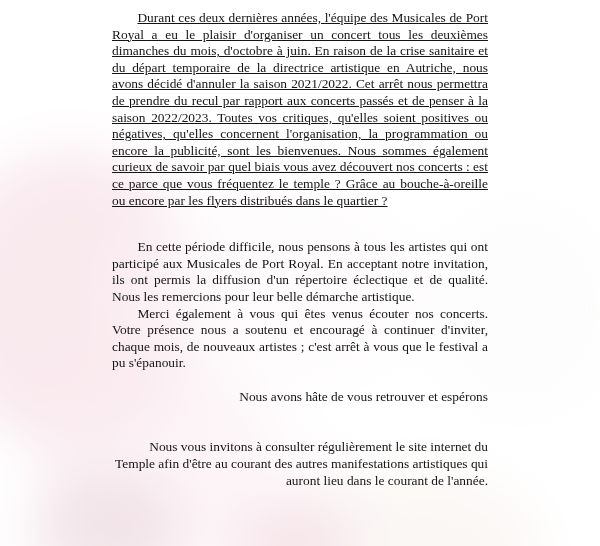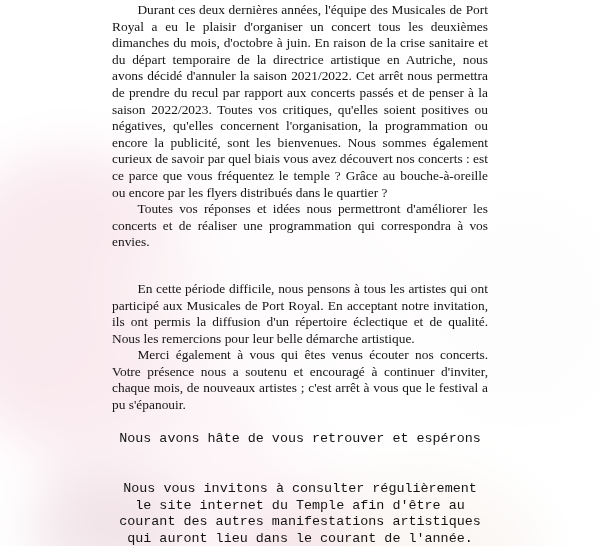--- a/index.html
+++ b/index.html
@@ -55,25 +55,24 @@
   }
 
   .para {
     margin: 0;
     font-size: 13.4px;
     line-height: 16.6px;
     text-align: justify;
     text-indent: 1.9em;
     color: #141414;
   }
-  .para.first { padding-top: 2px; }
+  .para.first { padding-top: 10px; text-decoration: underline; }
   .para.center {
-    text-align: center;
+    text-align: right;
     text-indent: 0;
-    font-family: Liberation Mono, monospace;
   }
   .gap-lg { height: 30px; }
   .gap-md { height: 17px; }
 </style>
 </head>
 <body>
 
 <div class="bg-art">
   <div class="blob b1"></div>
   <div class="blob b2"></div>
@@ -83,21 +82,20 @@
   <div class="blob b6"></div>
   <div class="blob b7"></div>
   <div class="blob b8"></div>
 </div>
 <div class="veil"></div>
 
 <div class="page">
 
   <p class="para first">Durant ces deux dernières années, l'équipe des Musicales de Port Royal a eu le plaisir d'organiser un concert tous les deuxièmes dimanches du mois, d'octobre à juin. En raison de la crise sanitaire et du départ temporaire de la directrice artistique en Autriche, nous avons décidé d'annuler la saison 2021/2022. Cet arrêt nous permettra de prendre du recul par rapport aux concerts passés et de penser à la saison 2022/2023. Toutes vos critiques, qu'elles soient positives ou négatives, qu'elles concernent l'organisation, la programmation ou encore la publicité, sont les bienvenues. Nous sommes également curieux de savoir par quel biais vous avez découvert nos concerts : est ce parce que vous fréquentez le temple ? Grâce au bouche-à-oreille ou encore par les flyers distribués dans le quartier ?</p>
 
-  <p class="para">Toutes vos réponses et idées nous permettront d'améliorer les concerts et de réaliser une programmation qui correspondra à vos envies.</p>
 
   <div class="gap-lg"></div>
 
   <p class="para">En cette période difficile, nous pensons à tous les artistes qui ont participé aux Musicales de Port Royal. En acceptant notre invitation, ils ont permis la diffusion d'un répertoire éclectique et de qualité. Nous les remercions pour leur belle démarche artistique.</p>
 
   <p class="para">Merci également à vous qui êtes venus écouter nos concerts. Votre présence nous a soutenu et encouragé à continuer d'inviter, chaque mois, de nouveaux artistes ; c'est arrêt à vous que le festival a pu s'épanouir.</p>
 
   <div class="gap-md"></div>
 
   <p class="para center">Nous avons hâte de vous retrouver et espérons</p>

